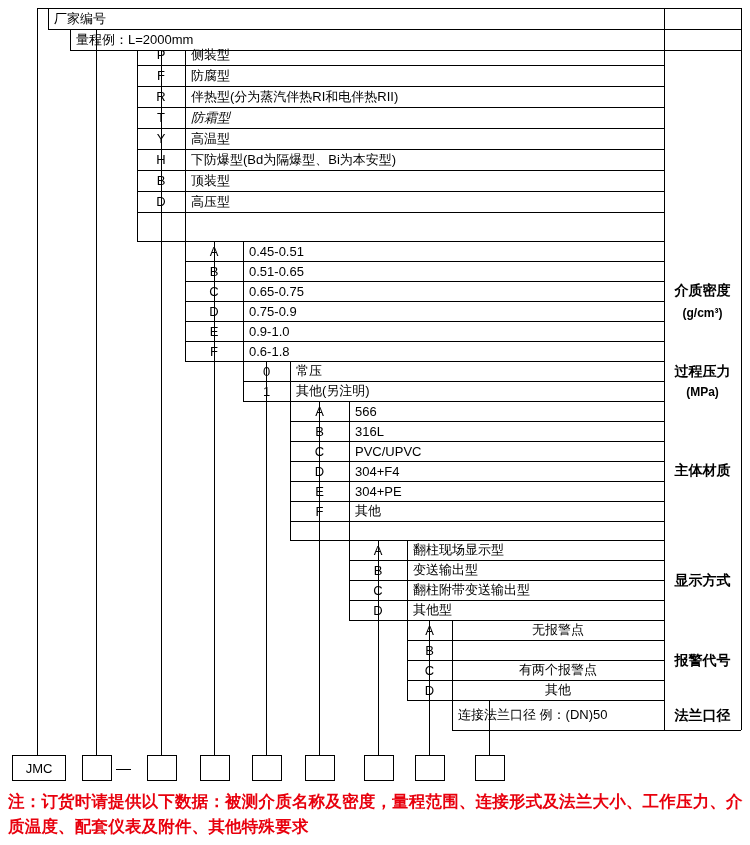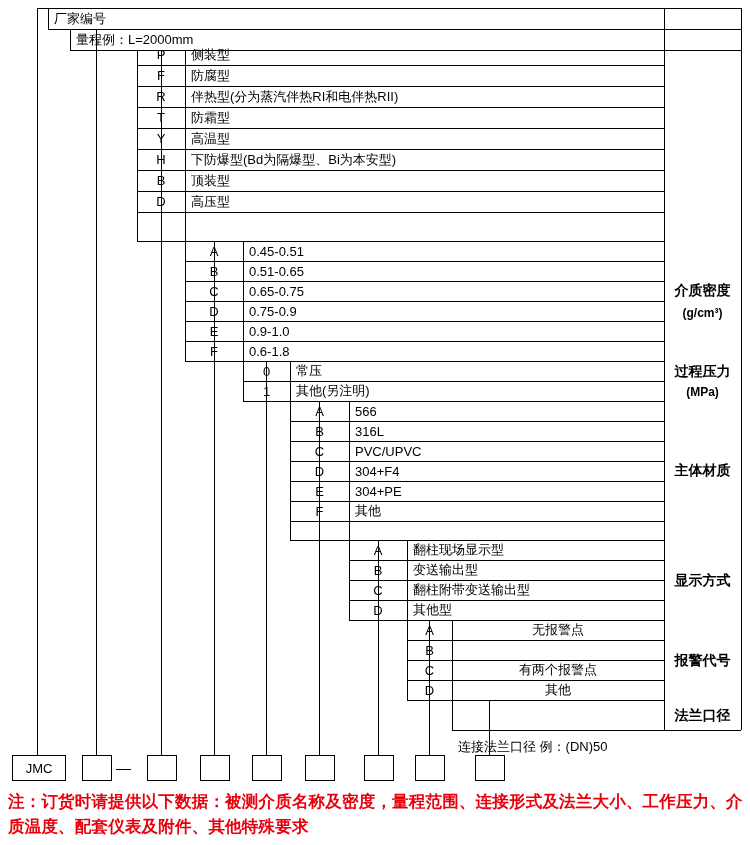--- a/index.html
+++ b/index.html
@@ -95,21 +95,21 @@
       <span class="code">R</span>
     </div>
   <div class="cell left" style="left:185px;top:86px;width:479px;height:21px;">
       <span class="desc">伴热型(分为蒸汽伴热RI和电伴热RII)</span>
     </div>
   <div class="ln hln" style="left:137px;top:107px;width:527px;"></div>
 
   <div class="cell center" style="left:137px;top:107px;width:48px;height:21px;">
       <span class="code">T</span>
     </div>
-  <div class="cell left" style="left:185px;top:107px;width:479px;height:21px;">
+  <div class="cell left" style="left:185px;top:107px;width:479px;height:21px;font-style:italic;">
       <span class="desc">防霜型</span>
     </div>
   <div class="ln hln" style="left:137px;top:128px;width:527px;"></div>
 
   <div class="cell center" style="left:137px;top:128px;width:48px;height:21px;">
       <span class="code">Y</span>
     </div>
   <div class="cell left" style="left:185px;top:128px;width:479px;height:21px;">
       <span class="desc">高温型</span>
     </div>
@@ -348,21 +348,21 @@
   <div class="cell center" style="left:452px;top:680px;width:212px;height:20px;">
       <span class="desc">其他</span>
     </div>
   <div class="ln hln" style="left:407px;top:700px;width:257px;"></div>
 
   <div class="grouplabel" style="left:664px;top:620px;width:77px;height:80px;">
     <span>报警代号</span>
   </div>
 
   <div class="ln vln" style="left:452px;top:700px;height:30px;"></div>
-  <div class="cell left" style="left:452px;top:732px;width:212px;height:30px;align-items:center;">
+  <div class="cell left" style="left:452px;top:700px;width:212px;height:30px;align-items:center;">
     <span class="desc">连接法兰口径  例：(DN)50</span>
   </div>
   <div class="ln hln" style="left:452px;top:730px;width:289px;"></div>
 
   <div class="grouplabel" style="left:664px;top:700px;width:77px;height:30px;">
     <span>法兰口径</span>
   </div>
 
   <div class="ln vln" style="left:37px;top:8px;height:747px;"></div>
   <div class="ln vln" style="left:37px;top:8px;width:12px;height:1px;"></div>

